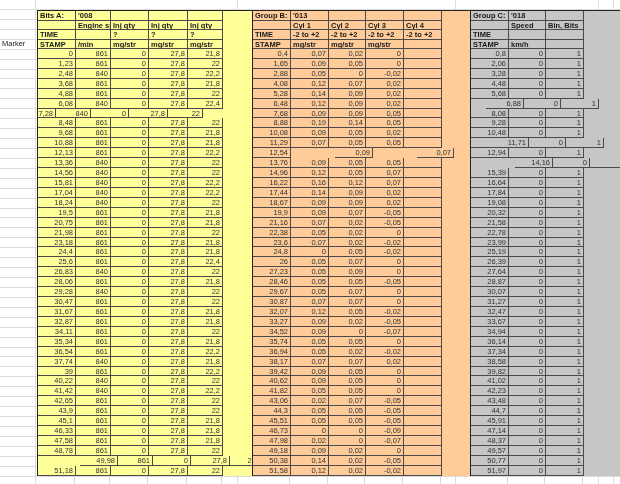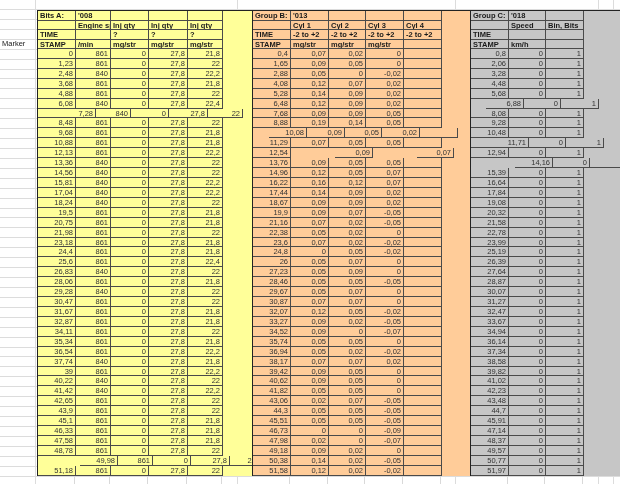--- a/index.html
+++ b/index.html
@@ -108,21 +108,21 @@
         <div class="cell" style="width: 35px; height: 9.93px;">22</div>
       </div>
       <div class="row dat" style="height: 9.93px;">
         <div class="cell" style="width: 38px; height: 9.93px;">6,08</div>
         <div class="cell" style="width: 35px; height: 9.93px;">840</div>
         <div class="cell" style="width: 38px; height: 9.93px;">0</div>
         <div class="cell" style="width: 39px; height: 9.93px;">27,8</div>
         <div class="cell" style="width: 35px; height: 9.93px;">22,4</div>
       </div>
       <div class="row dat" style="height: 9.93px;">
-        <div class="cell" style="width: 58px; height: 9.93px;">7,28</div>
+        <div class="cell" style="width: 18px; height: 9.93px;">7,28</div>
         <div class="cell" style="width: 35px; height: 9.93px;">840</div>
         <div class="cell" style="width: 38px; height: 9.93px;">0</div>
         <div class="cell" style="width: 39px; height: 9.93px;">27,8</div>
         <div class="cell" style="width: 35px; height: 9.93px;">22</div>
       </div>
       <div class="row dat" style="height: 9.93px;">
         <div class="cell" style="width: 38px; height: 9.93px;">8,48</div>
         <div class="cell" style="width: 35px; height: 9.93px;">861</div>
         <div class="cell" style="width: 38px; height: 9.93px;">0</div>
         <div class="cell" style="width: 39px; height: 9.93px;">27,8</div>
@@ -452,21 +452,21 @@
         <div class="cell" style="width: 38px; height: 9.93px;">0,05</div>
         <div class="cell" style="width: 38px; height: 9.93px;"></div>
       </div>
       <div class="row dat" style="height: 9.93px;">
         <div class="cell" style="width: 38px; height: 9.93px;">8,88</div>
         <div class="cell" style="width: 38px; height: 9.93px;">0,19</div>
         <div class="cell" style="width: 37px; height: 9.93px;">0,14</div>
         <div class="cell" style="width: 38px; height: 9.93px;">0,05</div>
         <div class="cell" style="width: 38px; height: 9.93px;"></div>
       </div>
-      <div class="row dat" style="height: 9.93px; margin-left: 16px;">
+      <div class="row dat" style="height: 9.93px;">
         <div class="cell" style="width: 38px; height: 9.93px;">10,08</div>
         <div class="cell" style="width: 38px; height: 9.93px;">0,09</div>
         <div class="cell" style="width: 37px; height: 9.93px;">0,05</div>
         <div class="cell" style="width: 38px; height: 9.93px;">0,02</div>
         <div class="cell" style="width: 38px; height: 9.93px;"></div>
       </div>
       <div class="row dat" style="height: 9.93px;">
         <div class="cell" style="width: 38px; height: 9.93px;">11,29</div>
         <div class="cell" style="width: 38px; height: 9.93px;">0,07</div>
         <div class="cell" style="width: 37px; height: 9.93px;">0,05</div>

